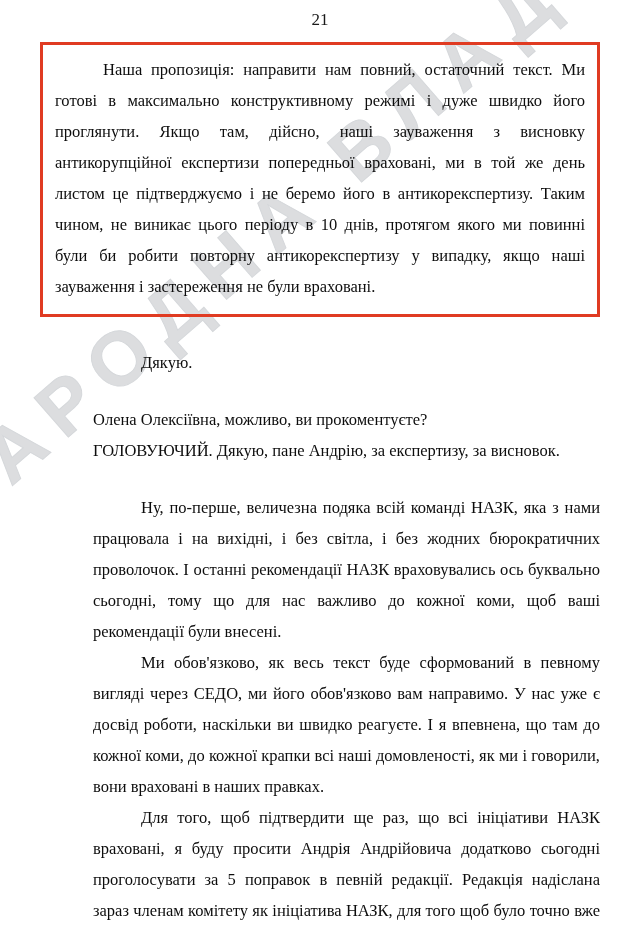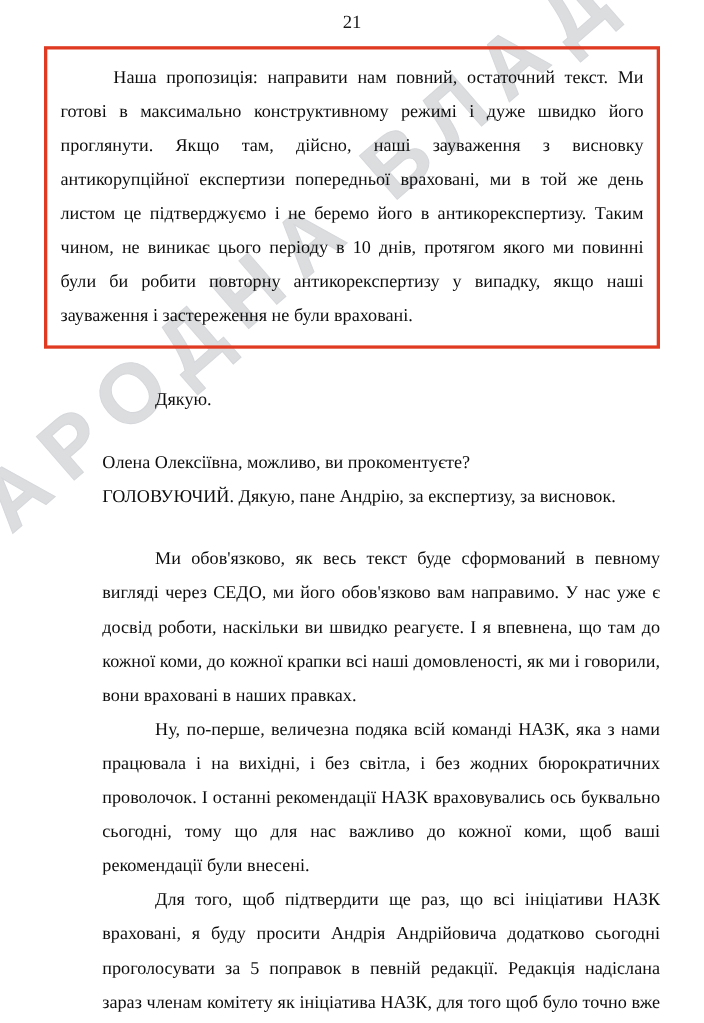--- a/index.html
+++ b/index.html
@@ -122,20 +122,20 @@
     <p class="para no-indent" style="text-indent:48px;">Дякую.</p>
 
     <div class="gap-md"></div>
 
     <p class="para no-indent">Олена Олексіївна, можливо, ви прокоментуєте?</p>
     <p class="para no-indent">ГОЛОВУЮЧИЙ. Дякую, пане Андрію, за експертизу, за висновок.</p>
 
     <div class="gap-md"></div>
 
 
+    <p class="para">Ну, по-перше, величезна подяка всій команді НАЗК, яка з нами працювала і на вихідні, і без світла, і без жодних бюрократичних проволочок. І останні рекомендації НАЗК враховувались ось буквально сьогодні, тому що для нас важливо до кожної коми, щоб ваші рекомендації були внесені.</p>
+
     <p class="para">Ми обов'язково, як весь текст буде сформований в певному вигляді через СЕДО, ми його обов'язково вам направимо. У нас уже є досвід роботи, наскільки ви швидко реагуєте. І я впевнена, що там до кожної коми, до кожної крапки всі наші домовленості, як ми і говорили, вони враховані в наших правках.</p>
-
-    <p class="para">Ну, по-перше, величезна подяка всій команді НАЗК, яка з нами працювала і на вихідні, і без світла, і без жодних бюрократичних проволочок. І останні рекомендації НАЗК враховувались ось буквально сьогодні, тому що для нас важливо до кожної коми, щоб ваші рекомендації були внесені.</p>
 
     <p class="para">Для того, щоб підтвердити ще раз, що всі ініціативи НАЗК враховані, я буду просити Андрія Андрійовича додатково сьогодні проголосувати за 5 поправок в певній редакції. Редакція надіслана зараз членам комітету як ініціатива НАЗК, для того щоб було точно вже під протокол, що саме всі ці зауваження в 5 правках повністю враховані. Пане Андрію, величезна вам подяка за той конструктив, який від вашого органу, нам було дуже приємно отримувати.</p>
 
   </div>
 </div>
 
 </body></html>

